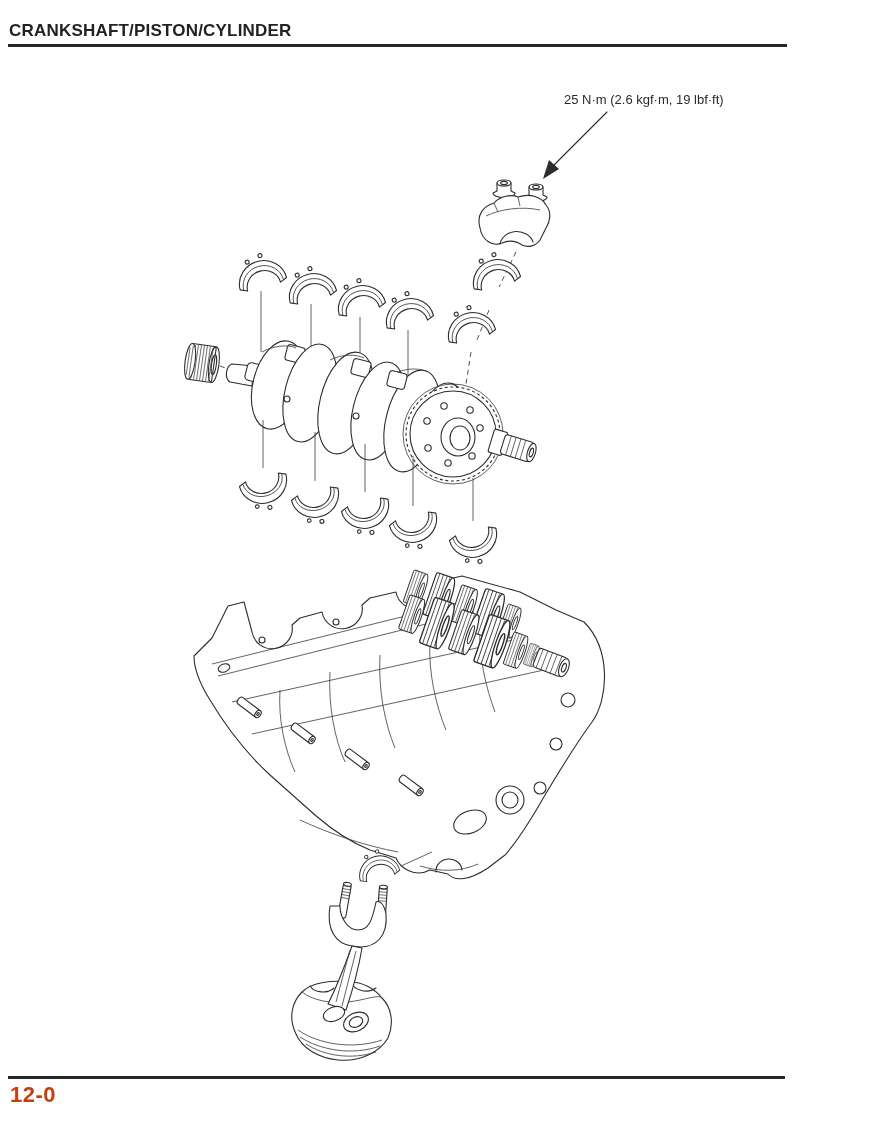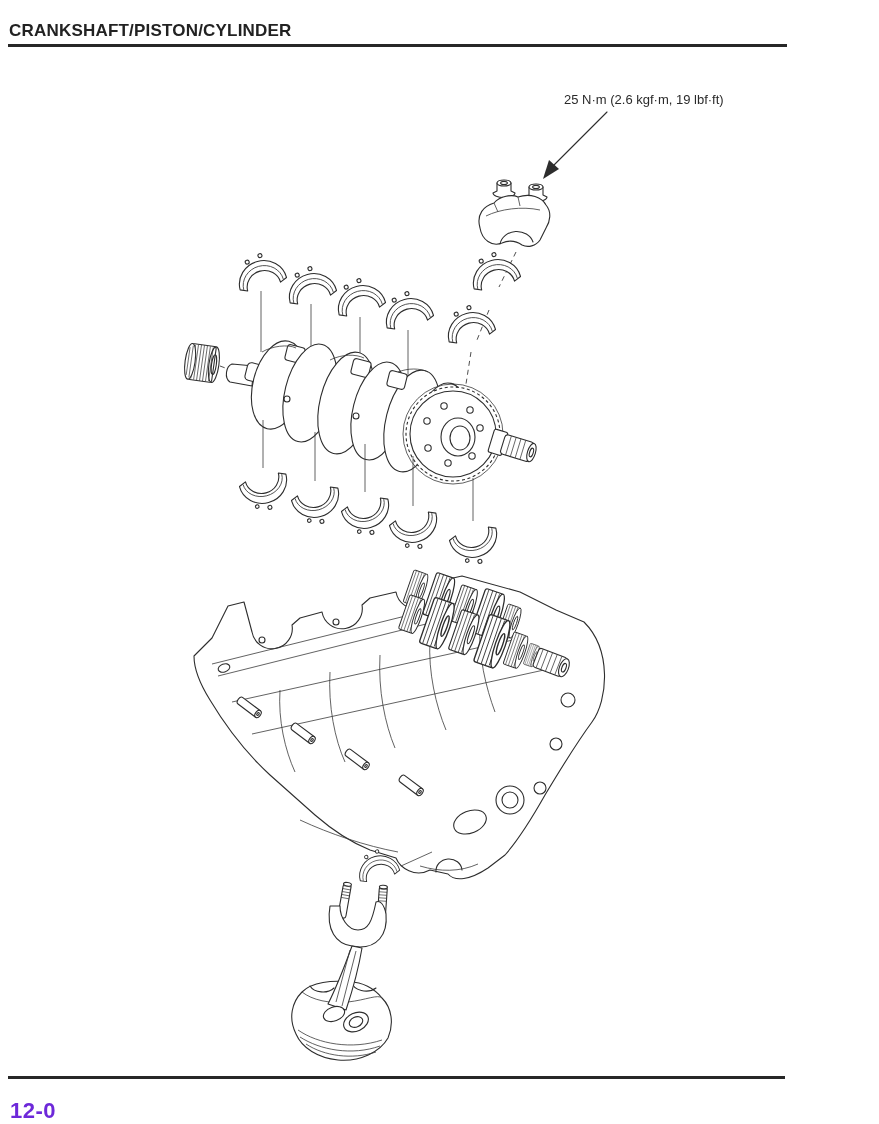--- a/index.html
+++ b/index.html
@@ -14,21 +14,21 @@
     font-size:17px;font-weight:bold;letter-spacing:.2px;color:#222;
   }
   .hdr-rule{
     position:absolute;left:8px;top:44px;width:779px;height:3px;background:#272727;
   }
   .ftr-rule{
     position:absolute;left:8px;top:1076px;width:777px;height:3px;background:#272727;
   }
   .ftr-page{
     position:absolute;left:10px;top:1082px;
-    font-size:22px;font-weight:bold;color:#6d28d9;letter-spacing:.5px;margin-top:16px;
+    font-size:22px;font-weight:bold;color:#c2410c;letter-spacing:.5px;
   }
   svg{position:absolute;left:0;top:0;}
   .art{stroke:#2d2d2d;stroke-width:1.1;fill:none;stroke-linecap:round;stroke-linejoin:round;}
   .artw{stroke:#2d2d2d;stroke-width:1.1;fill:#ffffff;stroke-linejoin:round;}
   .thin{stroke:#3a3a3a;stroke-width:.8;fill:none;}
   .hatch{stroke:#3a3a3a;stroke-width:.7;fill:none;}
   .dash{stroke:#3a3a3a;stroke-width:.9;fill:none;stroke-dasharray:5 4;}
   .torque-text{font-family:"Liberation Sans","DejaVu Sans",sans-serif;font-size:13px;fill:#2a2a2a;}
 </style>
 </head>

